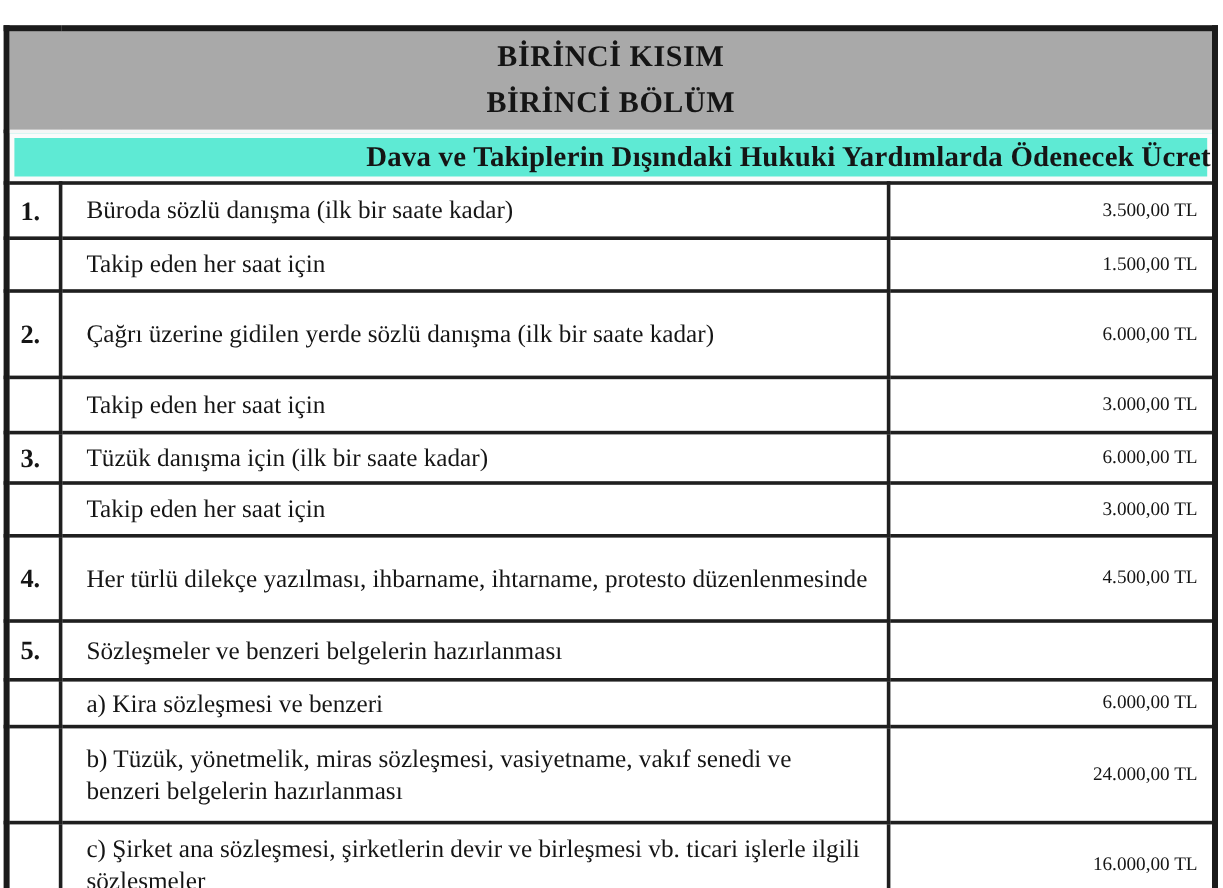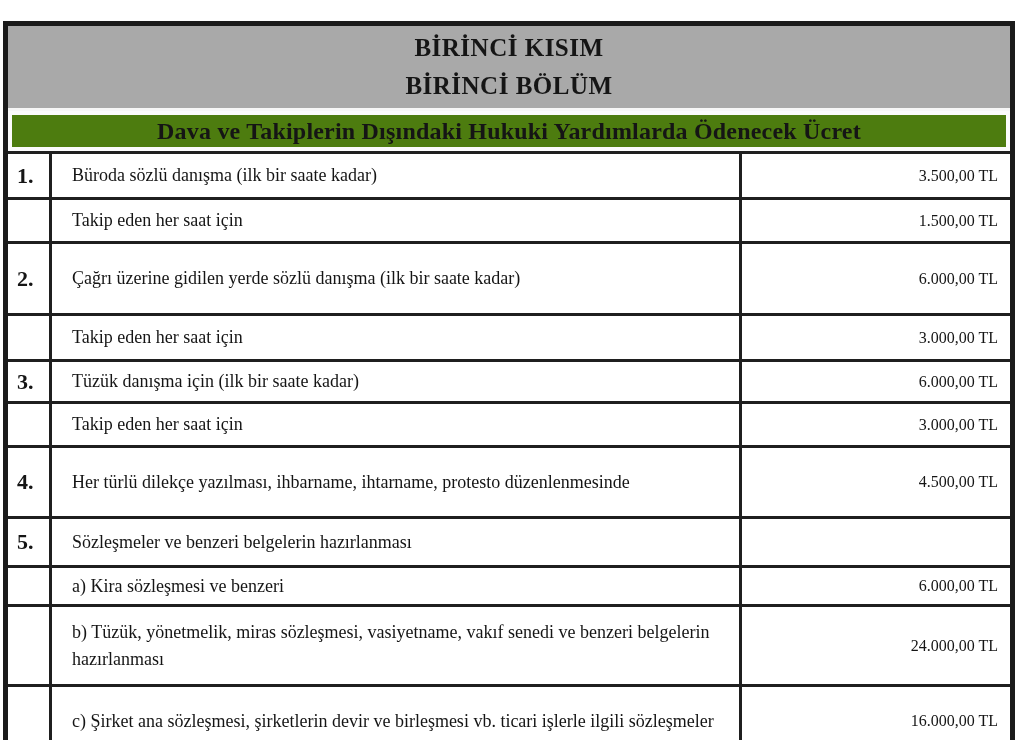--- a/index.html
+++ b/index.html
@@ -41,41 +41,41 @@
     background: #a9a9a9;
     height: 80px;
     text-align: center;
     font-weight: bold;
     font-size: 25px;
     line-height: 38px;
     border-bottom: 3px solid #f6f6f6;
     letter-spacing: 0.5px;
   }
   tr.hdr-sub th {
-    background: #4d7c0f;
+    background: #5eead4;
     height: 38px;
-    text-align: center;
+    text-align: right;
     font-weight: bold;
     font-size: 24px;
     border-top: 3px solid #f6f6f6;
     box-shadow: inset 0 0 0 4px #fbfbfb;
     letter-spacing: 0.2px;
   }
 
   
   td.num {
     text-align: left;
     padding-left: 9px;
     font-weight: bold;
     font-size: 22px;
   }
   td.desc {
     text-align: left;
     padding: 2px 16px 2px 20px;
-    font-size: 18px;
+    font-size: 21px;
     line-height: 27px;
   }
   td.amount {
     text-align: right;
     padding-right: 12px;
     font-size: 16px;
     white-space: nowrap;
   }
 
   

